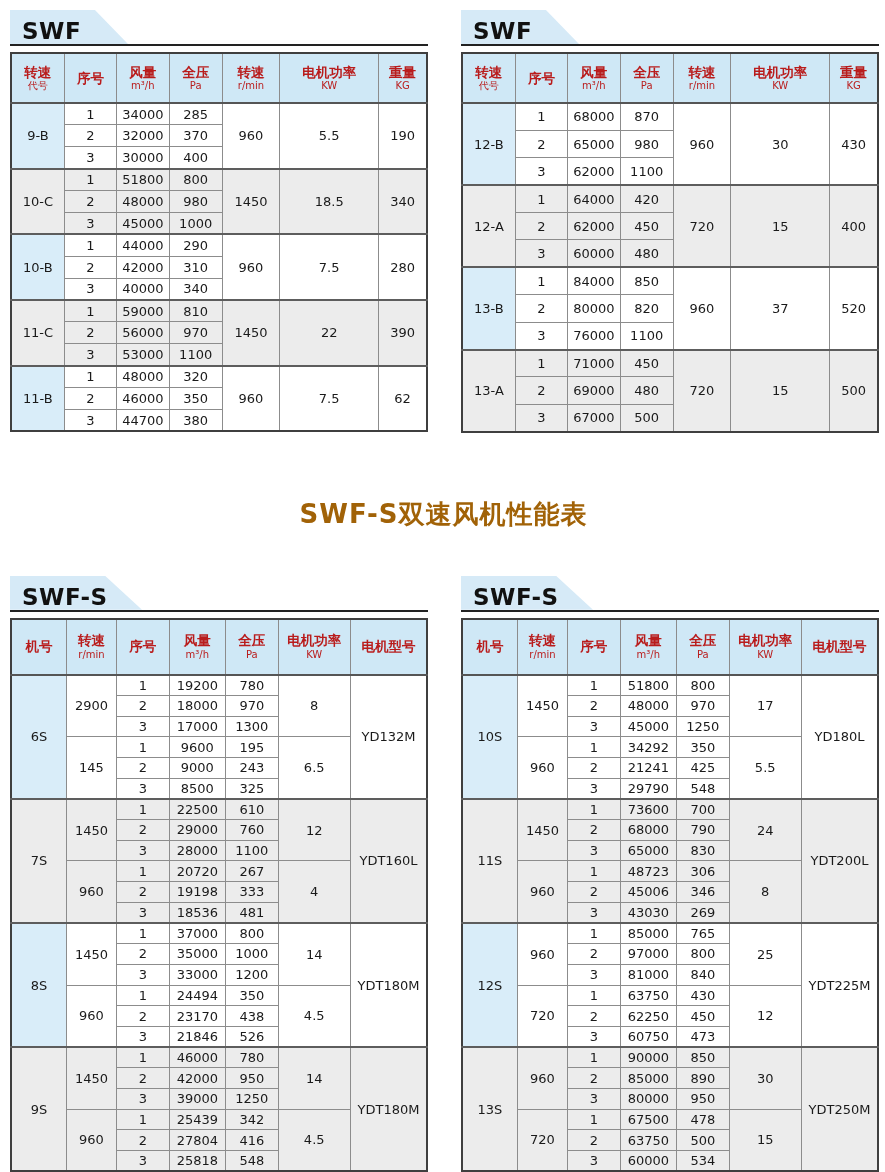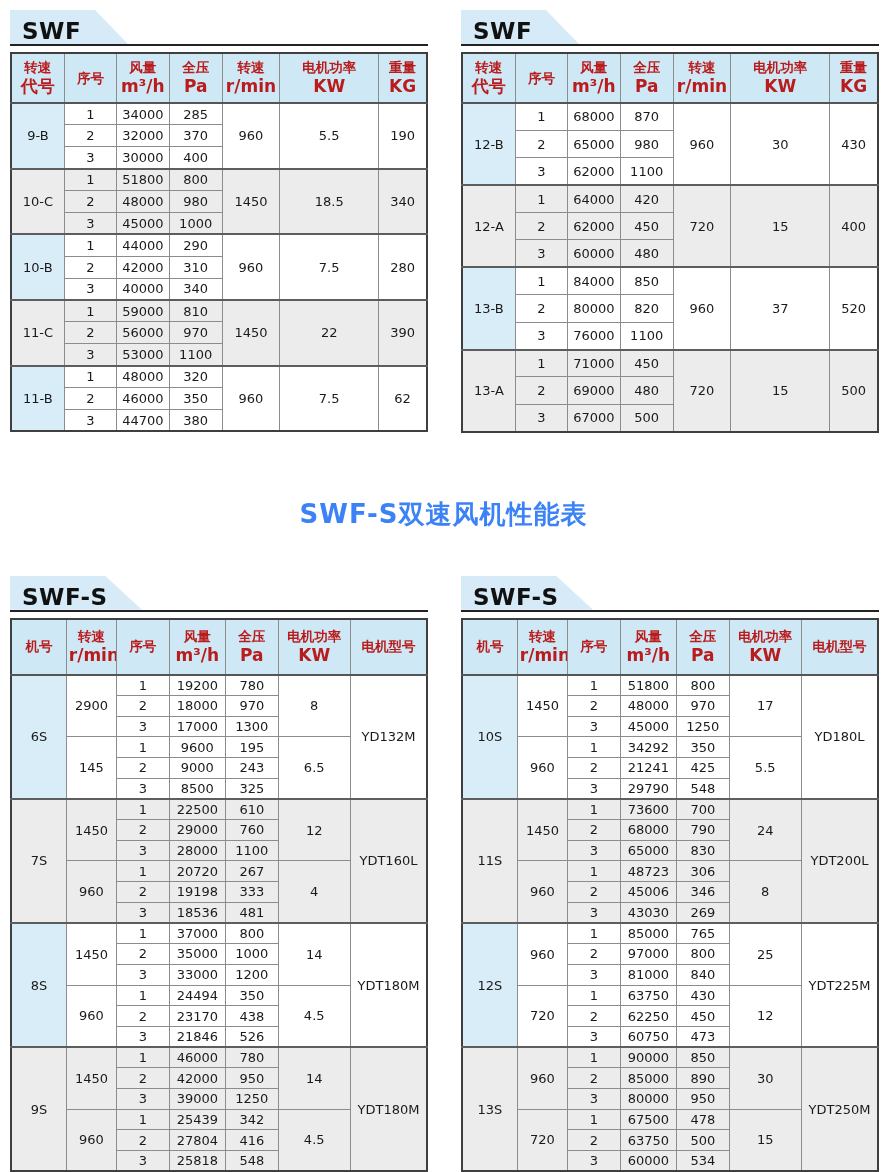--- a/index.html
+++ b/index.html
@@ -23,34 +23,34 @@
   .tcol.swf  .tab{width:118px;}
   .tcol.swfs .tab{width:132px;}
   .tab-label{font-size:23px;font-weight:bold;letter-spacing:.5px;color:#111;}
   .tabline{height:2px;background:#222;margin-bottom:6px;}
 
   
   table{width:100%;border-collapse:collapse;table-layout:fixed;border:2px solid #3f3f3f;}
   th,td{border:1px solid #8c8c8c;text-align:center;vertical-align:middle;padding:0 2px;overflow:hidden;}
   thead th{background:#cfe8f6;border-bottom:2px solid #555;color:#b91c1c;}
   .hmain{font-size:13.5px;font-weight:600;line-height:1.25;}
-  .hsub{font-size:17px;font-weight:700;line-height:1.2;}
+  .hsub{font-size:10px;font-weight:400;line-height:1.2;}
   td{font-size:13px;}
   tr.shade td{background:#ececec;}
   td.lbl{background:#d9edf9;}
   tr.gstart td{border-top:2px solid #5d5d5d;}
 
   .t-swf  thead tr{height:50px;}
   .t-swfs thead tr{height:56px;}
   .t-swf-l tbody tr{height:21.9px;}
   .t-swf-r tbody tr{height:27.4px;}
   .t-swfs  tbody tr{height:20.7px;}
 
   .mid-title{
-    text-align:center;font-size:26px;font-weight:bold;color:#3b82f6;
+    text-align:center;font-size:26px;font-weight:bold;color:#a16207;
     margin:64px 0 44px 0;letter-spacing:1px;
   }
 </style>
 </head>
 <body>
 
 <div class="page">
 
   <div class="tables-row">
     <div class="tcol swf">

